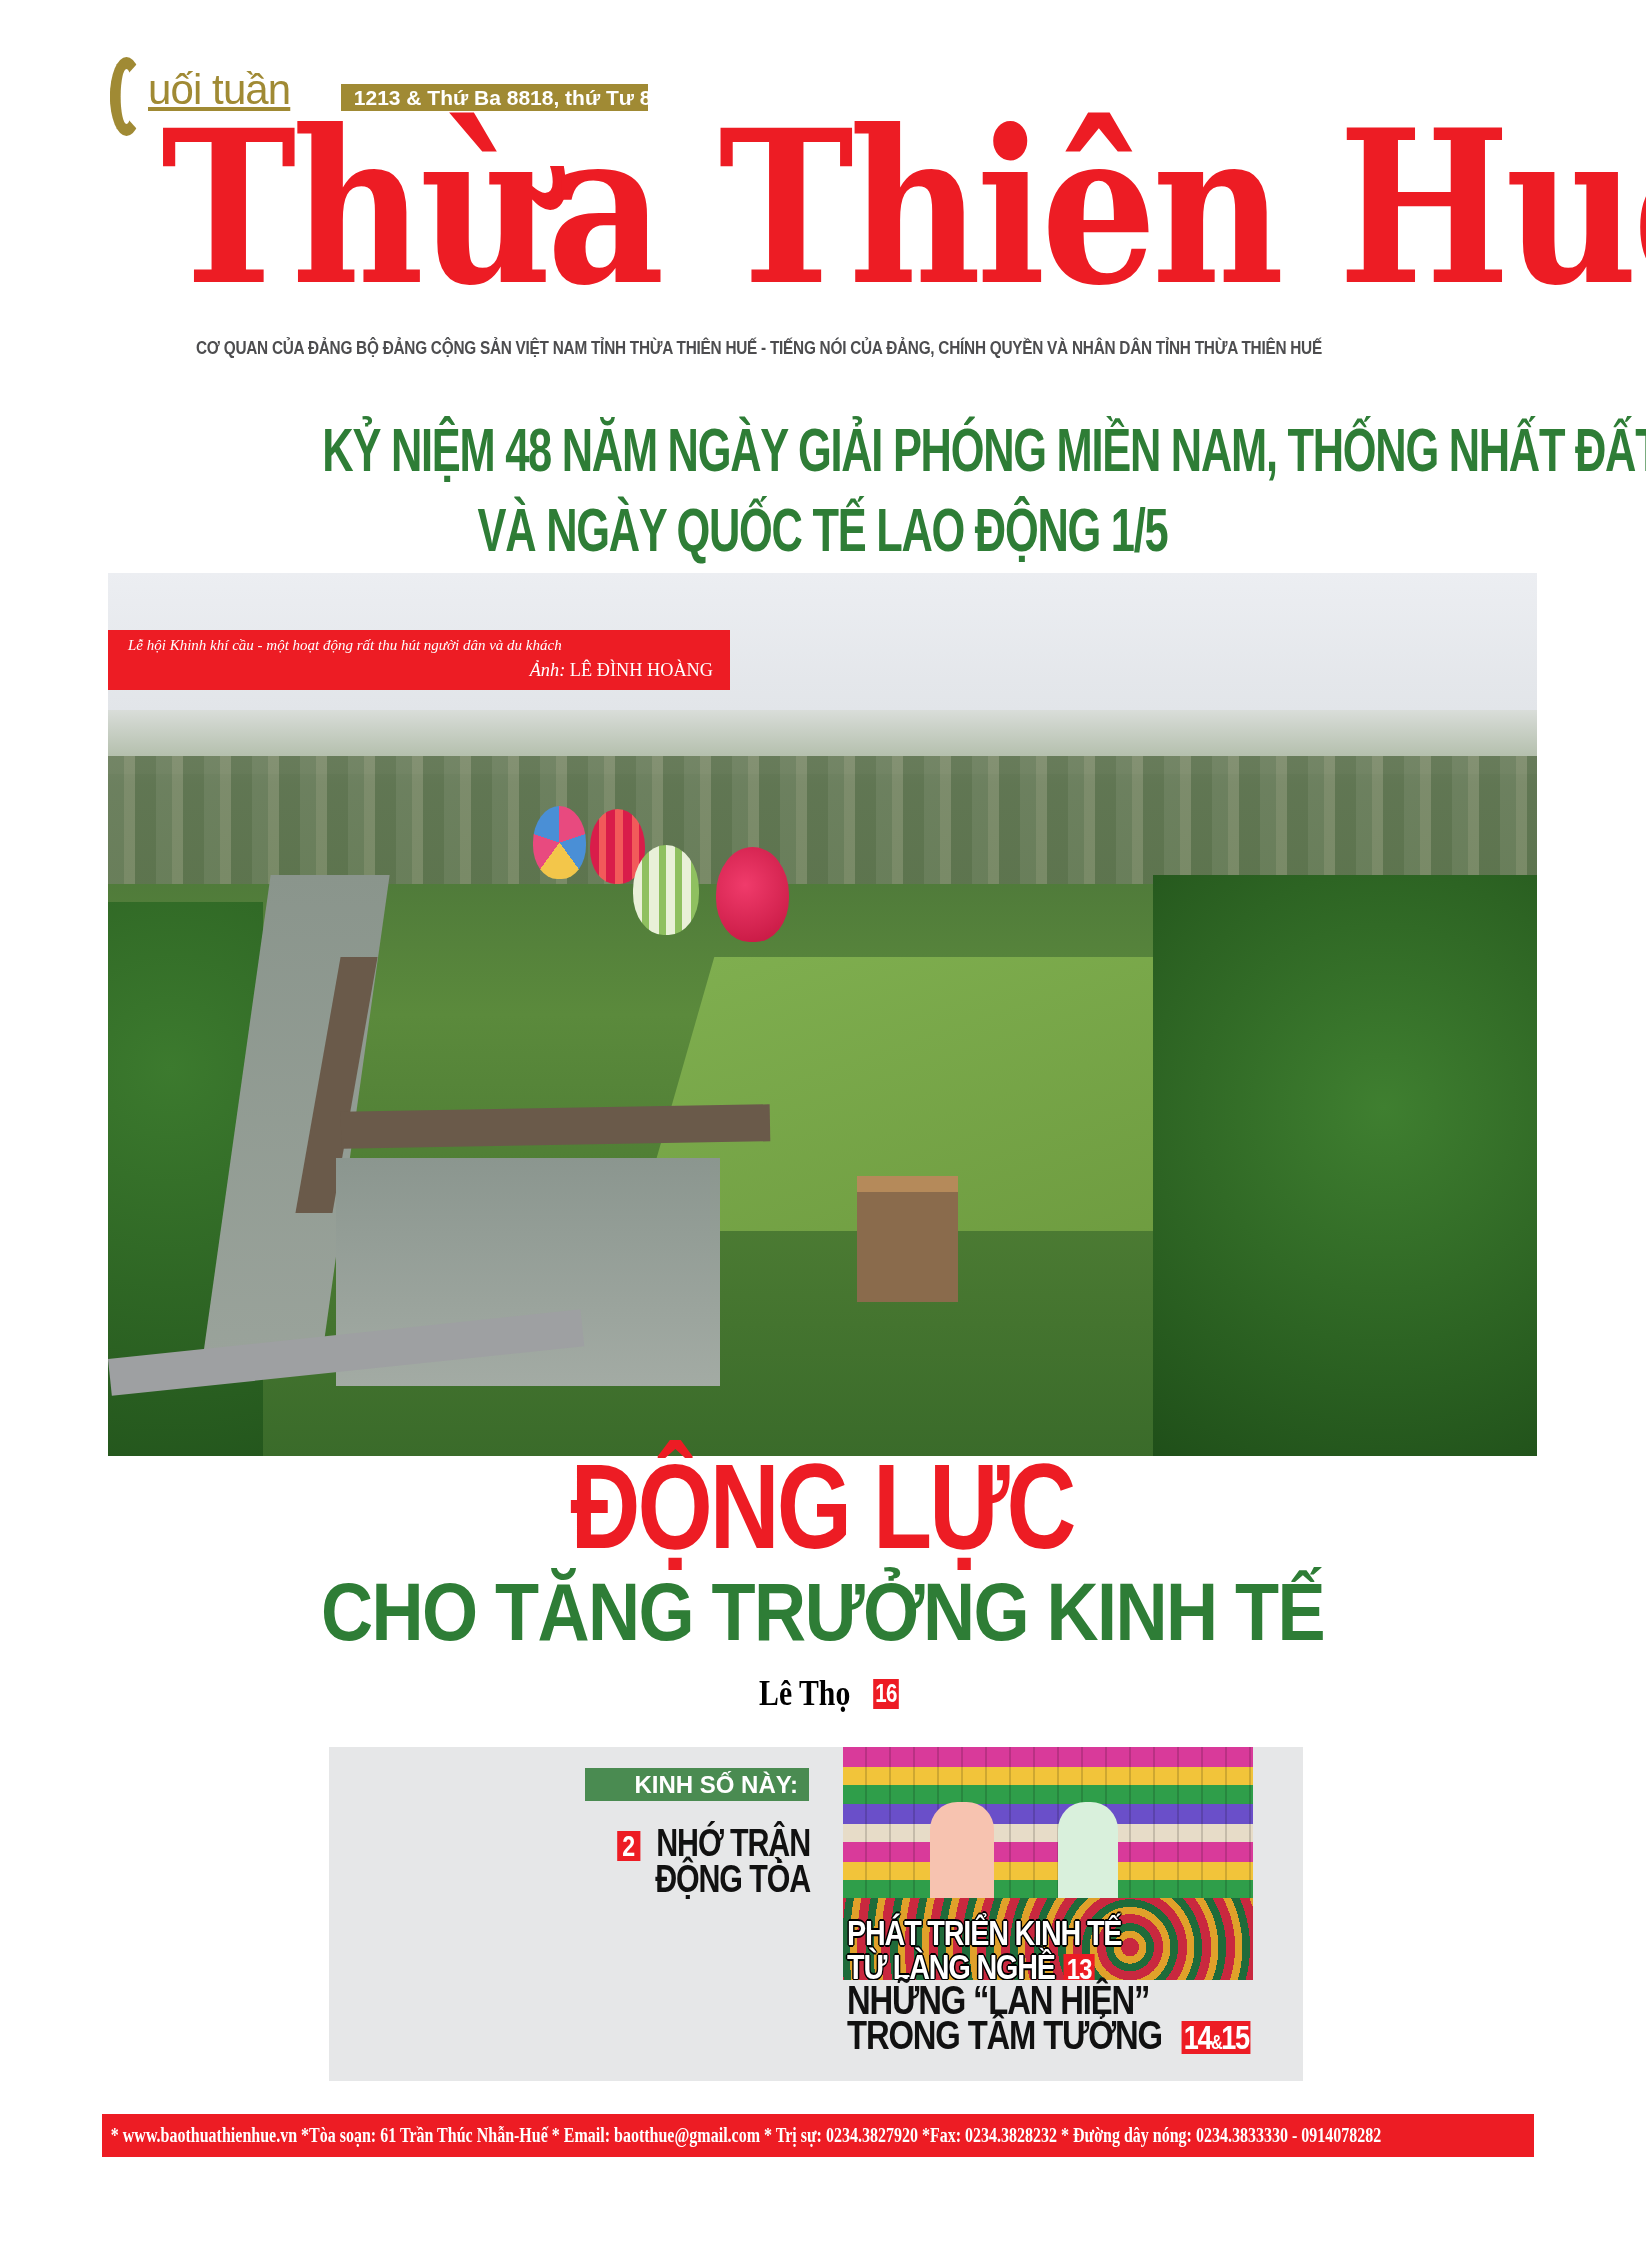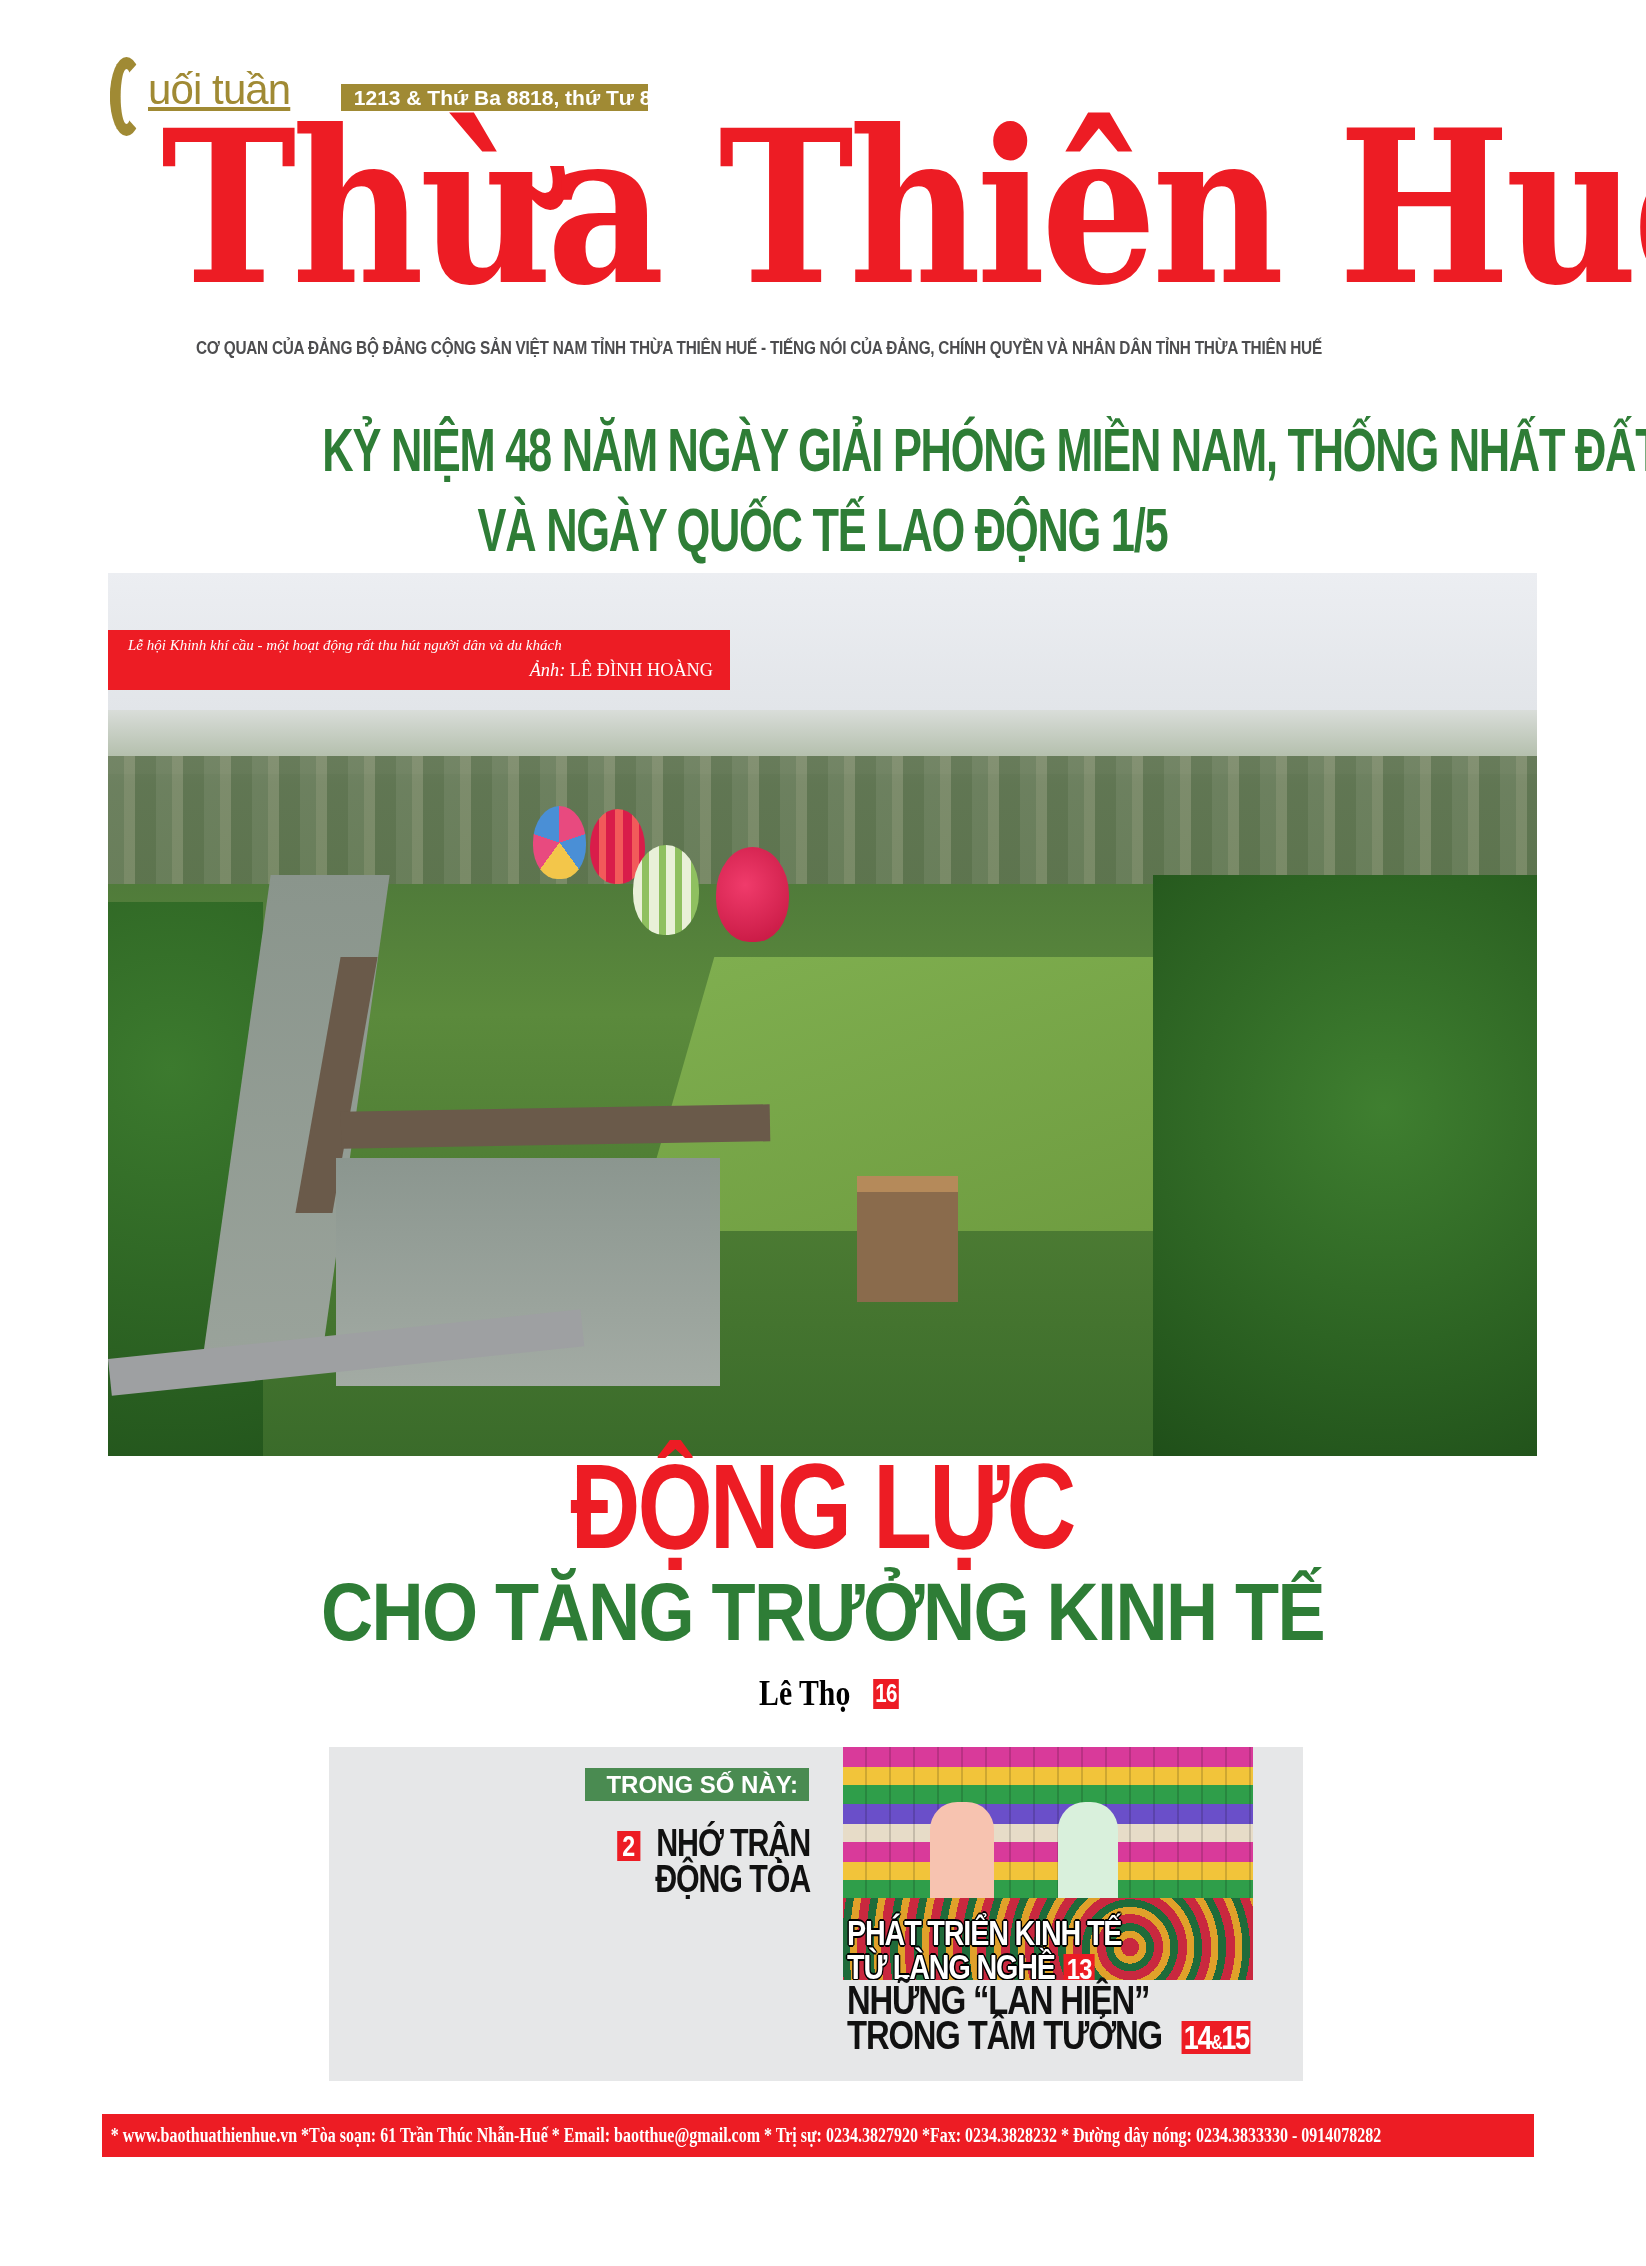--- a/index.html
+++ b/index.html
@@ -122,21 +122,21 @@
 
 <div class="abs headline-red">ĐỘNG LỰC</div>
 <div class="abs headline-green">CHO TĂNG TRƯỞNG KINH TẾ</div>
 
 <div class="abs byline">
   <span class="byline-name">Lê Thọ</span>
   <span class="page-tag">16</span>
 </div>
 
 <div class="abs toc">
-  <div class="toc-label">TRONG SỐ NÀY:</div>
+  <div class="toc-label">KINH SỐ NÀY:</div>
 
   <div class="toc-left">
     <div class="toc-item">
       <span class="toc-line"><span class="page-tag">2</span><span>NHỚ TRẬN</span></span>
       <span class="toc-line">ĐỘNG TÒA</span>
     </div>
   </div>
 
   <div class="inset-photo">
     <div class="girl1"></div>

